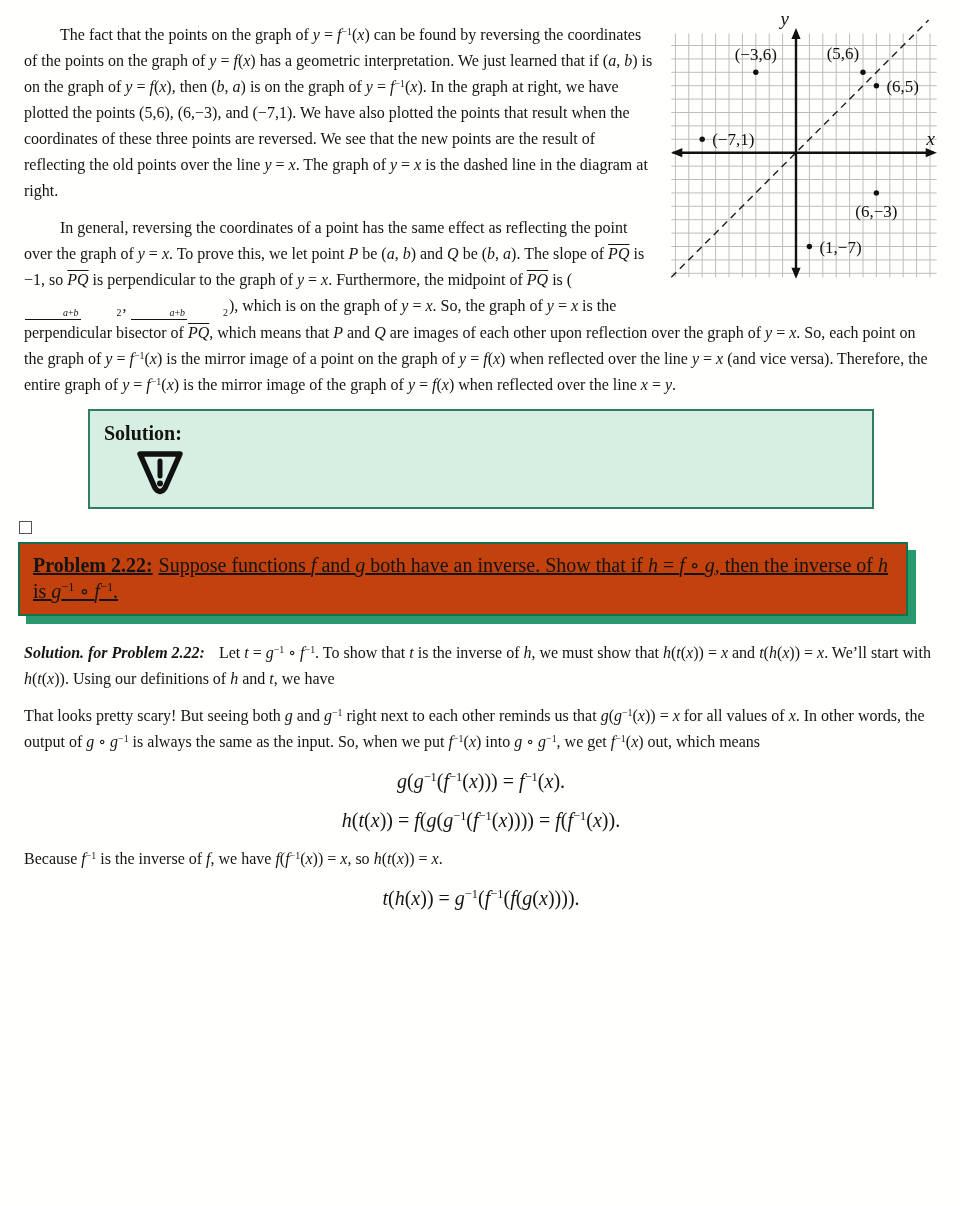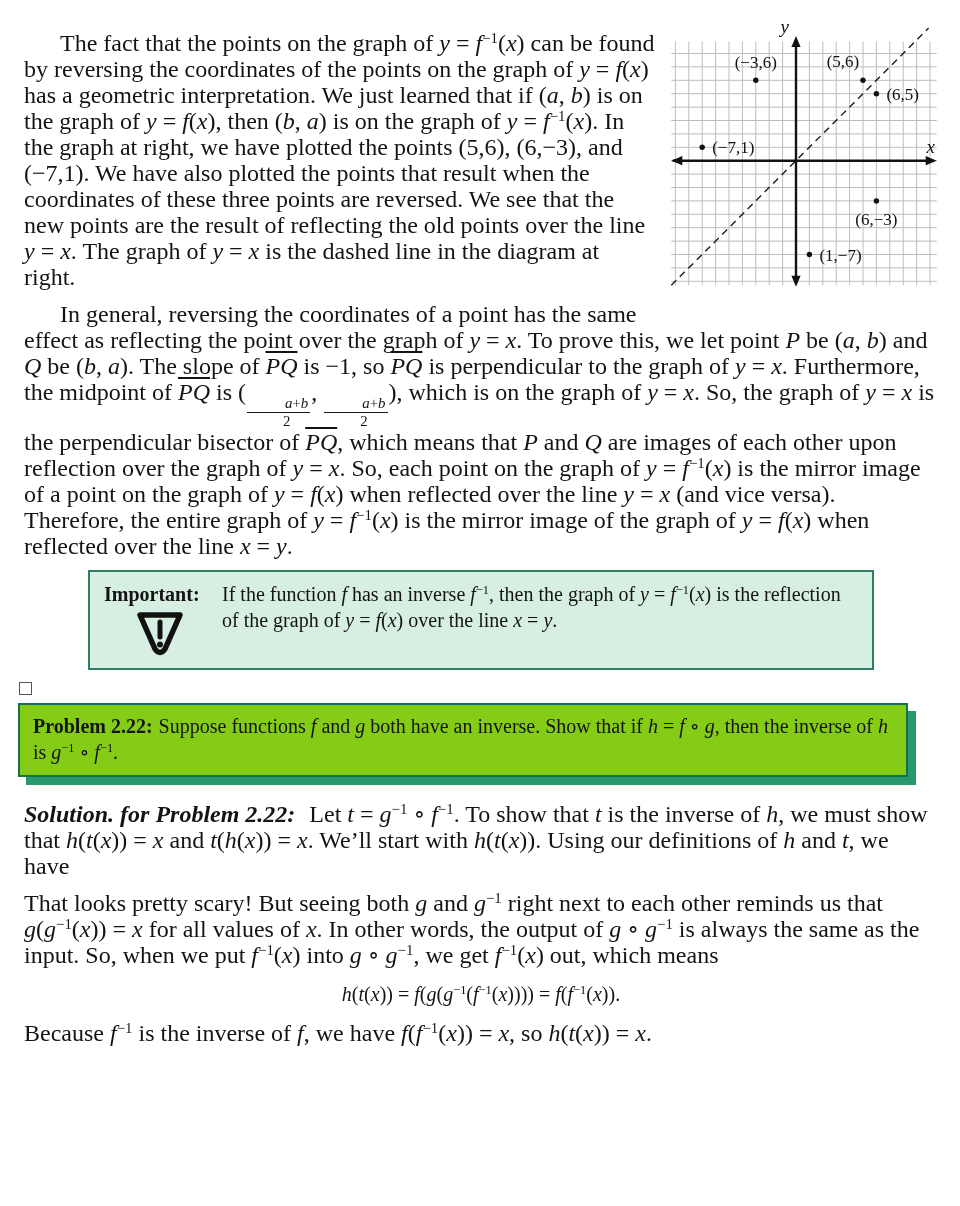--- a/index.html
+++ b/index.html
@@ -1,23 +1,23 @@
 <!DOCTYPE html>
 <html><head>
 <meta charset="utf-8">
 <style>
   html,body{margin:0;padding:0;background:#ffffff;}
   body{width:960px;font-family:"Liberation Serif","DejaVu Serif",serif;color:#141414;}
   .page{box-sizing:border-box;width:960px;height:1206px;overflow:hidden;padding:22px 22px 0 24px;background:#fffffe;}
-  p{margin:8px 0 11px 0;font-size:24px;line-height:26px;}
+  p{margin:0 0 11px 0;font-size:16px;line-height:26px;}
   .indent{text-indent:36px;}
   i{font-style:italic;}
   sup{font-size:0.62em;vertical-align:0.55em;line-height:0;}
   .ol{text-decoration:overline;}
-  .frac{display:inline-flex;flex-direction:column;text-align:left;vertical-align:-0.55em;font-size:0.62em;line-height:1.12;margin:0 1px;}
+  .frac{display:inline-flex;flex-direction:row;text-align:right;vertical-align:-0.55em;font-size:0.62em;line-height:1.12;margin:0 1px;}
   .fn{border-bottom:1.3px solid #141414;padding:0 2px;}
 
   
   .graph-wrap{float:right;width:268px;height:273px;margin:-14px 0 26px 14px;}
   .graph-wrap svg .g{stroke:#bdbdbd;stroke-width:1;}
   .graph-wrap svg .d{stroke:#1c1c1c;stroke-width:1.4;stroke-dasharray:7 5;fill:none;}
   .graph-wrap svg .a{stroke:#111;stroke-width:2.4;}
   .graph-wrap svg .ah{fill:#111;}
   .graph-wrap svg .al{font:italic 19px "Liberation Serif","DejaVu Serif",serif;fill:#111;}
   .graph-wrap svg .pl{font:17px "Liberation Serif","DejaVu Serif",serif;fill:#111;}
@@ -26,21 +26,21 @@
   .important{display:flex;margin:10px 64px 0 64px;background:#d7eee2;border:2px solid #2f7d63;padding:9px 14px 11px 14px;}
   .imp-left{flex:none;width:118px;}
   .imp-label{font-weight:bold;font-size:20px;line-height:26px;}
   .imp-icon{display:block;margin:2px auto 0 28px;}
   .imp-body{flex:1;font-size:20px;line-height:26px;padding-top:0;}
 
   
   .endmark{width:11px;height:11px;border:1.6px solid #555;margin:12px 0 8px -5px;background:#fff;}
 
   
-  .problem{position:relative;margin:4px 30px 24px -6px;background:#84cc16;border:2px solid #14714e;box-shadow:8px 8px 0 0 #27996c;padding:8px 13px 10px 13px;font-size:20px;line-height:26px;}
+  .problem{position:relative;margin:4px 30px 24px -6px;background:#c2410c;border:2px solid #14714e;box-shadow:8px 8px 0 0 #27996c;padding:8px 13px 10px 13px;font-size:20px;line-height:26px;text-decoration:underline;}
   .prob-label{font-weight:bold;margin-right:6px;}
 
   .solution{margin-top:22px;}
   .sol-label{margin-right:14px;font-weight:bold;}
   .eq{text-align:center;margin:13px 0 13px 0;font-size:20px;line-height:26px;}
 </style>
 </head>
 <body>
 
 <div class="page">
@@ -114,36 +114,37 @@
           <span class="fn"><i>a</i>+<i>b</i></span>
           <span class="fd">2</span>
         </span>, <span class="frac">
           <span class="fn"><i>a</i>+<i>b</i></span>
           <span class="fd">2</span>
         </span>), which is on the graph of <i>y</i> = <i>x</i>. So, the graph of <i>y</i> = <i>x</i> is the perpendicular bisector of <span class="ol"><i>PQ</i></span>, which means that <i>P</i> and <i>Q</i> are images of each other upon reflection over the graph of <i>y</i> = <i>x</i>. So, each point on the graph of <i>y</i> = <i>f</i><sup>−1</sup>(<i>x</i>) is the mirror image of a point on the graph of <i>y</i> = <i>f</i>(<i>x</i>) when reflected over the line <i>y</i> = <i>x</i> (and vice versa). Therefore, the entire graph of <i>y</i> = <i>f</i><sup>−1</sup>(<i>x</i>) is the mirror image of the graph of <i>y</i> = <i>f</i>(<i>x</i>) when reflected over the line <i>x</i> = <i>y</i>.</p>
   </section>
 
   <aside class="important">
     <div class="imp-left">
-      <div class="imp-label">Important:</div>
+      <div class="imp-label">Solution:</div>
       <svg class="imp-icon" width="56" height="48" viewBox="0 0 56 48" xmlns="http://www.w3.org/2000/svg">
         <path d="M8 6 L48 6 L33 40 Q28 47 23 40 Z" fill="none" stroke="#111" stroke-width="5.5" stroke-linejoin="round"></path>
         <line x1="28" y1="13" x2="28" y2="28" stroke="#111" stroke-width="5" stroke-linecap="round"></line>
         <circle cx="28" cy="35.5" r="3" fill="#111"></circle>
       </svg>
     </div>
-    <div class="imp-body">If the function <i>f</i> has an inverse <i>f</i><sup>−1</sup>, then the graph of <i>y</i> = <i>f</i><sup>−1</sup>(<i>x</i>) is the reflection of the graph of <i>y</i> = <i>f</i>(<i>x</i>) over the line <i>x</i> = <i>y</i>.</div>
   </aside>
 
   <div class="endmark"></div>
 
   <div class="problem">
     <span class="prob-label">Problem 2.22:</span><span>Suppose functions <i>f</i> and <i>g</i> both have an inverse. Show that if <i>h</i> = <i>f</i> ∘ <i>g</i>, then the inverse of <i>h</i> is <i>g</i><sup>−1</sup> ∘ <i>f</i><sup>−1</sup>.</span>
   </div>
 
   <section class="solution">
     <p><span class="sol-label"><i>Solution. for Problem 2.22:</i></span><span>Let <i>t</i> = <i>g</i><sup>−1</sup> ∘ <i>f</i><sup>−1</sup>. To show that <i>t</i> is the inverse of <i>h</i>, we must show that <i>h</i>(<i>t</i>(<i>x</i>)) = <i>x</i> and <i>t</i>(<i>h</i>(<i>x</i>)) = <i>x</i>. We’ll start with <i>h</i>(<i>t</i>(<i>x</i>)). Using our definitions of <i>h</i> and <i>t</i>, we have</span></p>
     <p>That looks pretty scary! But seeing both <i>g</i> and <i>g</i><sup>−1</sup> right next to each other reminds us that <i>g</i>(<i>g</i><sup>−1</sup>(<i>x</i>)) = <i>x</i> for all values of <i>x</i>. In other words, the output of <i>g</i> ∘ <i>g</i><sup>−1</sup> is always the same as the input. So, when we put <i>f</i><sup>−1</sup>(<i>x</i>) into <i>g</i> ∘ <i>g</i><sup>−1</sup>, we get <i>f</i><sup>−1</sup>(<i>x</i>) out, which means</p>
+    <div class="eq"><i>g</i>(<i>g</i><sup>−1</sup>(<i>f</i><sup>−1</sup>(<i>x</i>))) = <i>f</i><sup>−1</sup>(<i>x</i>).</div>
     <div class="eq"><i>h</i>(<i>t</i>(<i>x</i>)) = <i>f</i>(<i>g</i>(<i>g</i><sup>−1</sup>(<i>f</i><sup>−1</sup>(<i>x</i>)))) = <i>f</i>(<i>f</i><sup>−1</sup>(<i>x</i>)).</div>
     <p>Because <i>f</i><sup>−1</sup> is the inverse of <i>f</i>, we have <i>f</i>(<i>f</i><sup>−1</sup>(<i>x</i>)) = <i>x</i>, so <i>h</i>(<i>t</i>(<i>x</i>)) = <i>x</i>.</p>
+    <div class="eq"><i>t</i>(<i>h</i>(<i>x</i>)) = <i>g</i><sup>−1</sup>(<i>f</i><sup>−1</sup>(<i>f</i>(<i>g</i>(<i>x</i>)))).</div>
   </section>
 
 </div>
 
 </body></html>

